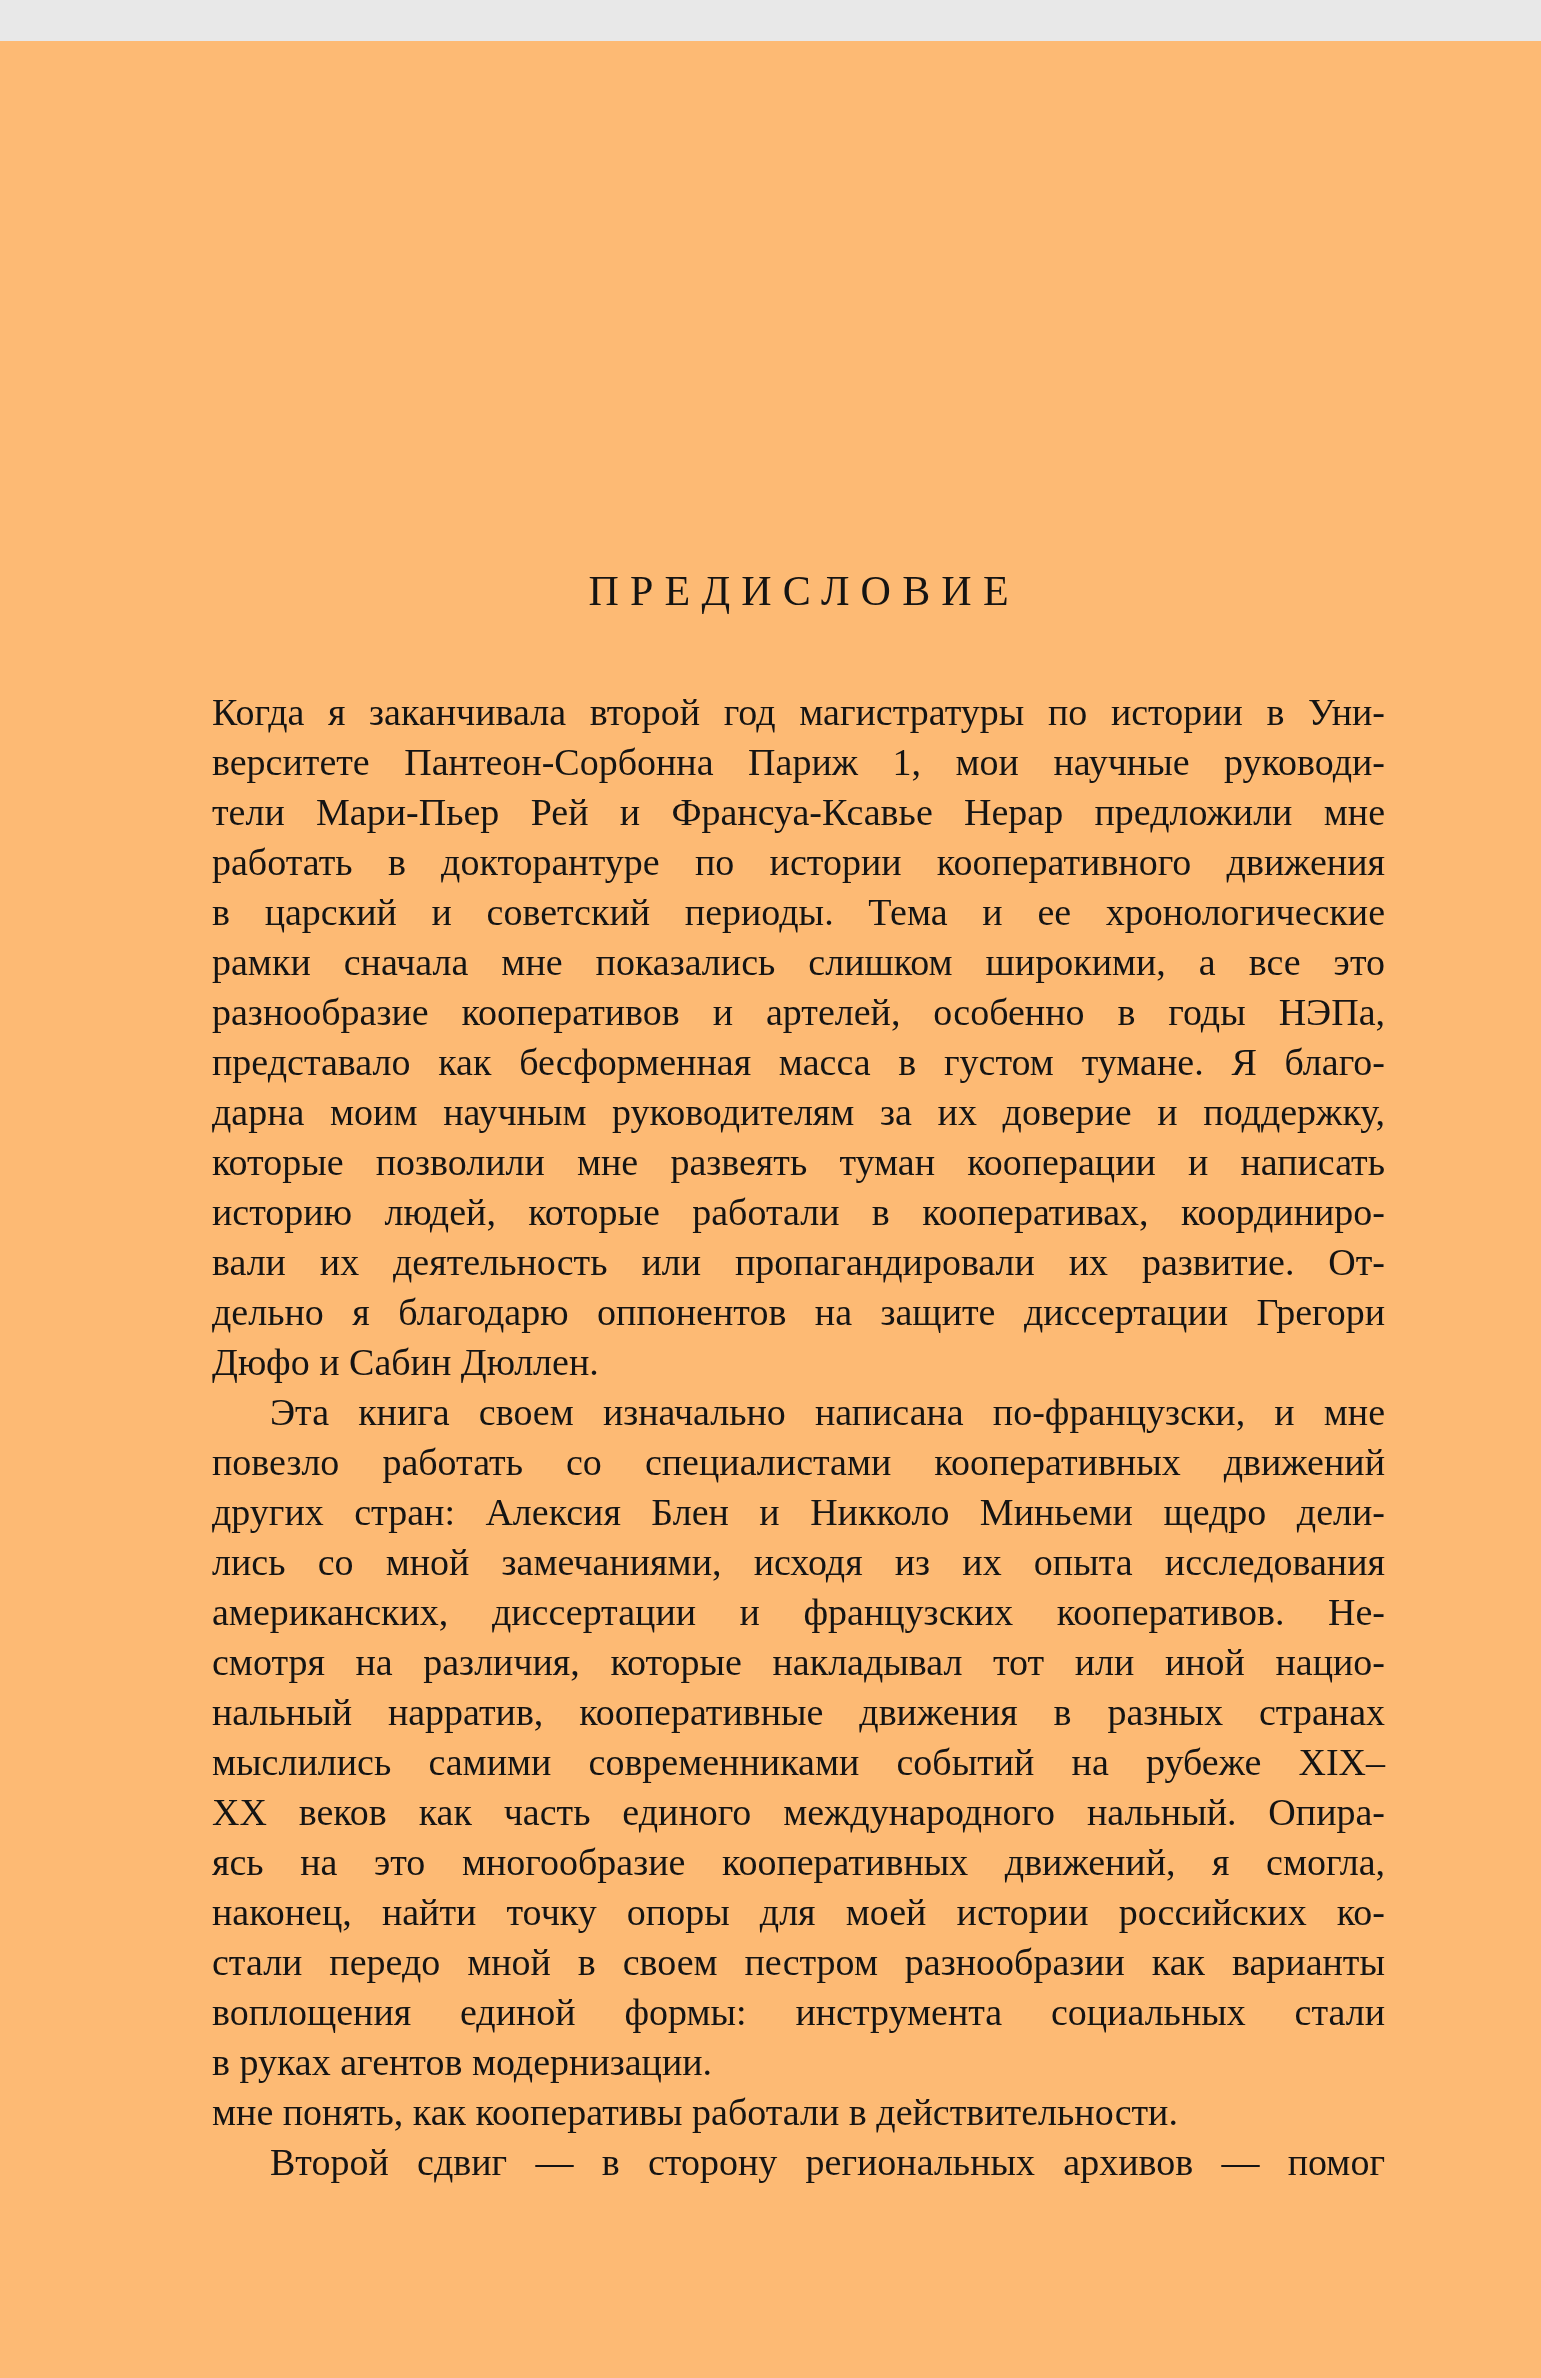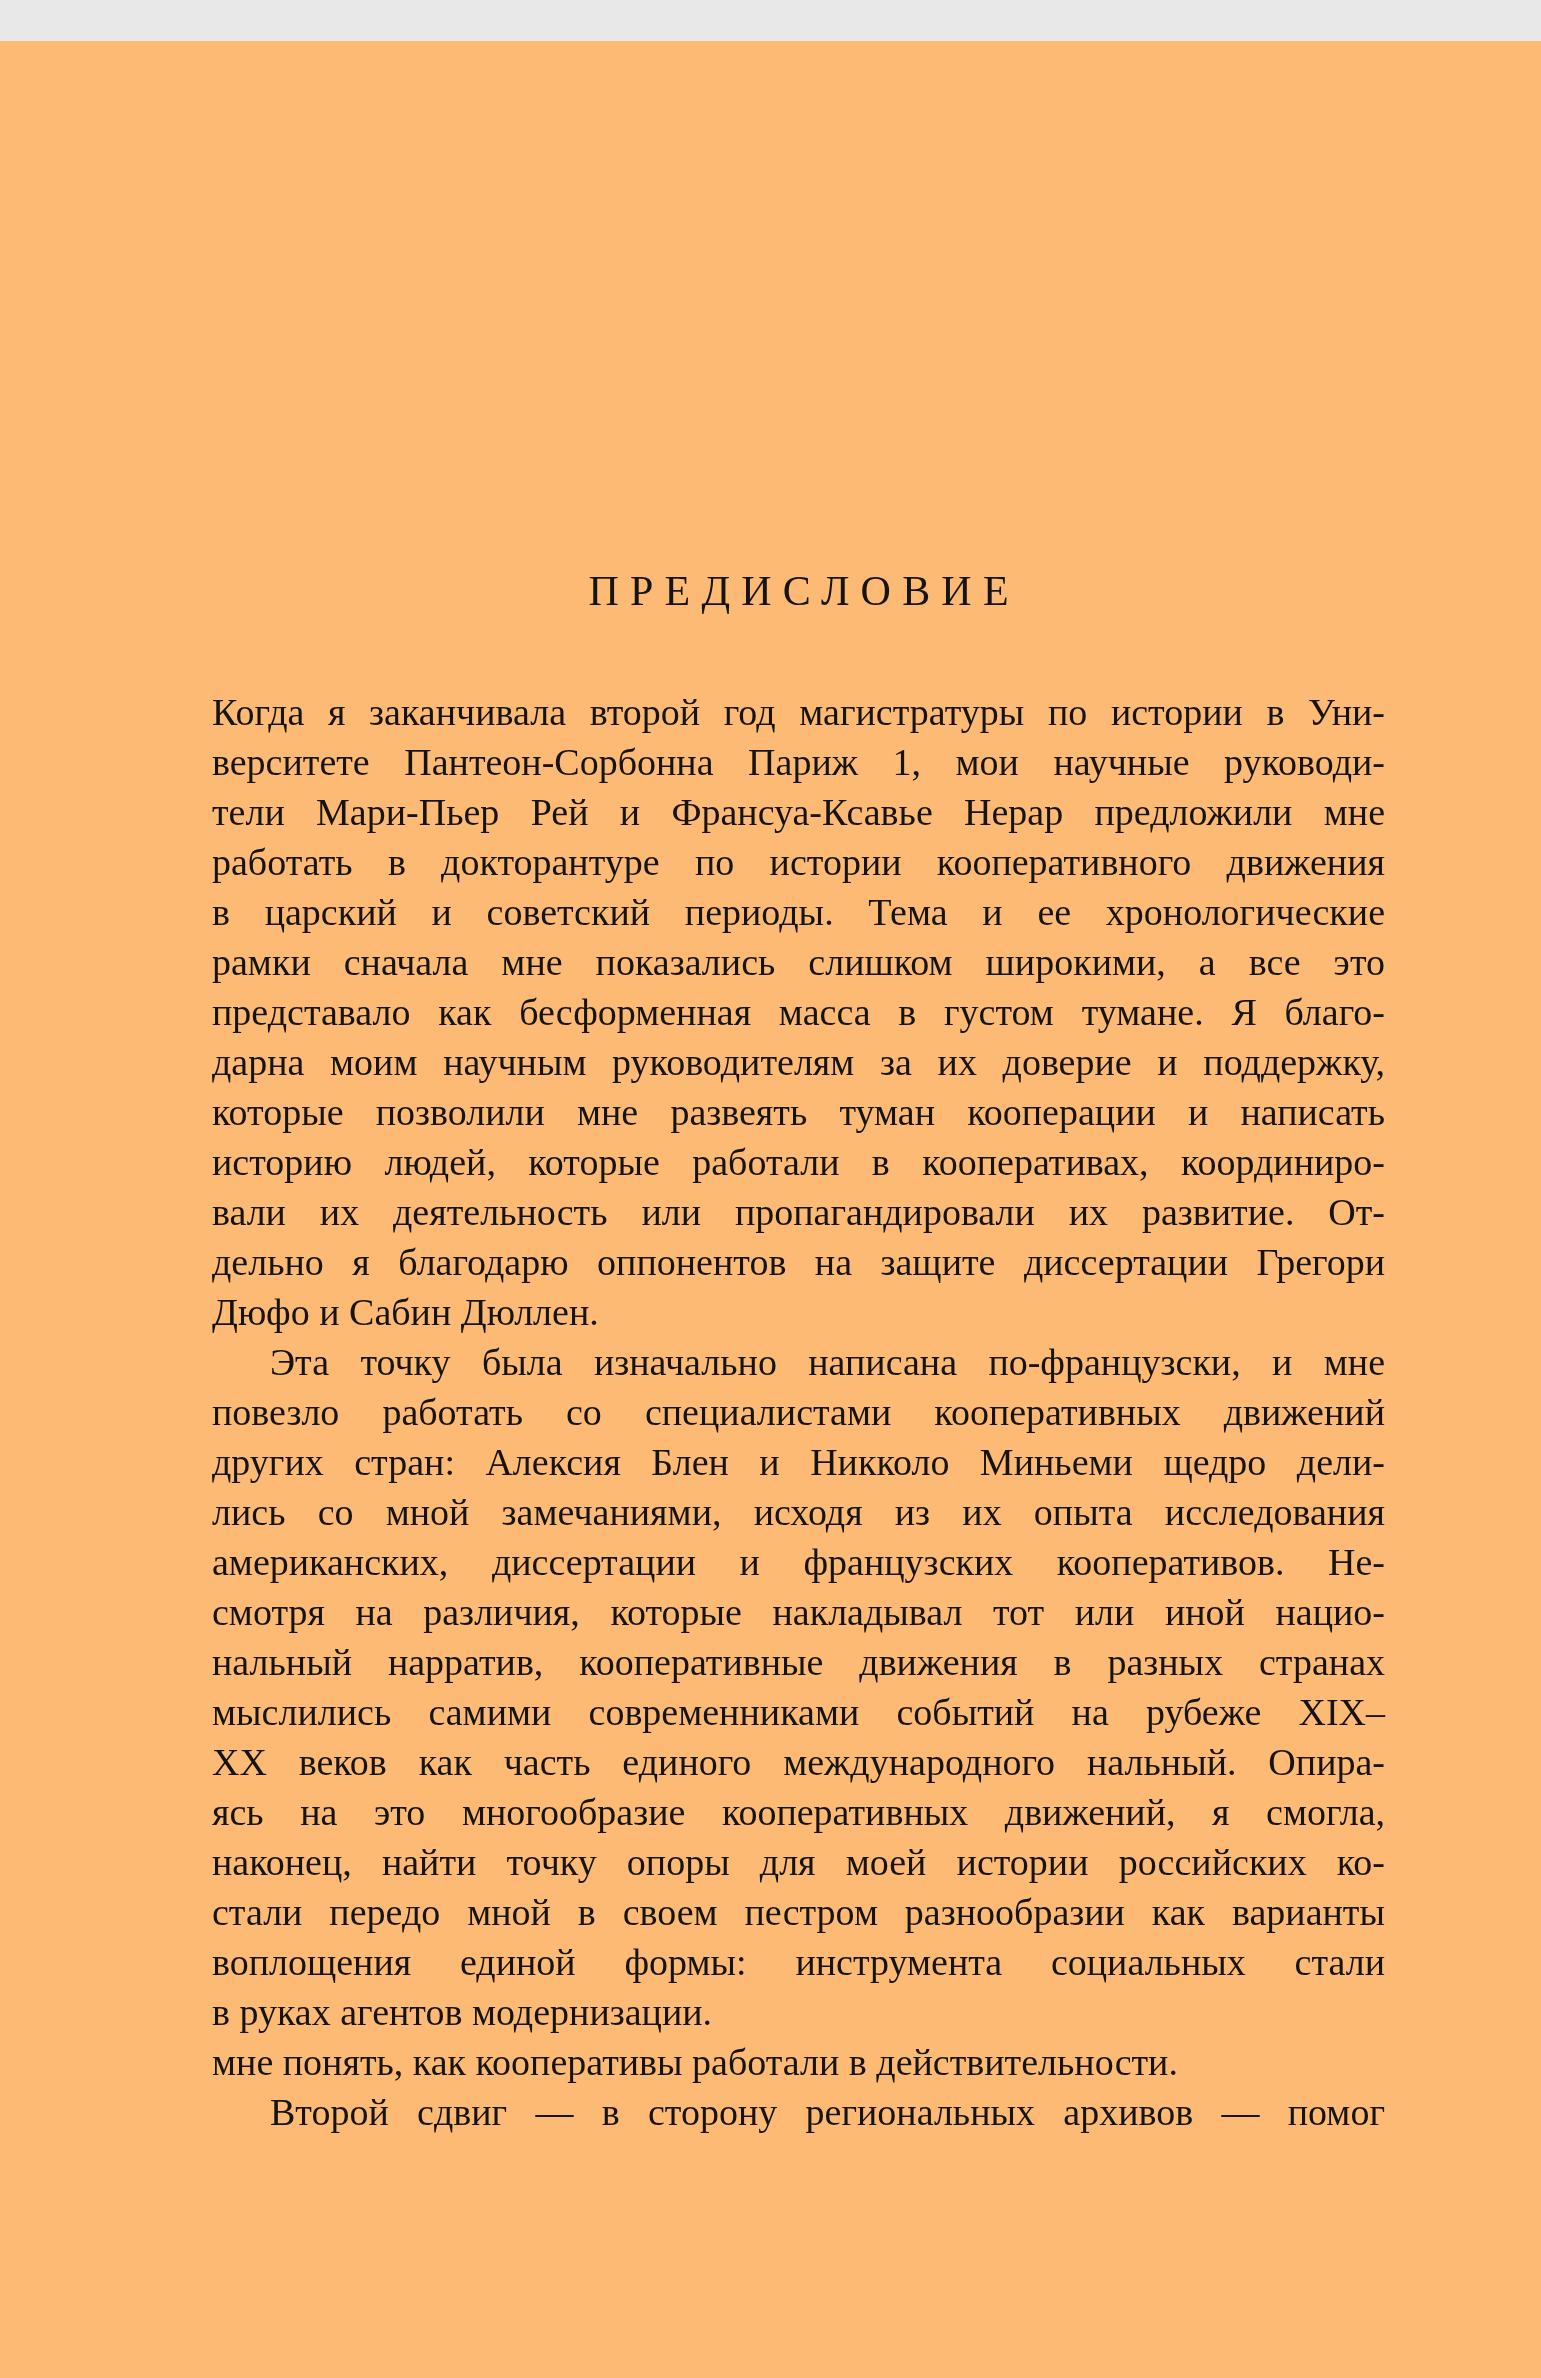--- a/index.html
+++ b/index.html
@@ -55,30 +55,31 @@
 <div class="page">
   <h1 class="title">ПРЕДИСЛОВИЕ</h1>
   <div class="body-text">
       <div class="paragraph">
         <div class="line">Когда я заканчивала второй год магистратуры по истории в Уни-</div>
         <div class="line">верситете Пантеон-Сорбонна Париж 1, мои научные руководи-</div>
         <div class="line">тели Мари-Пьер Рей и Франсуа-Ксавье Нерар предложили мне</div>
         <div class="line">работать в докторантуре по истории кооперативного движения</div>
         <div class="line">в царский и советский периоды. Тема и ее хронологические</div>
         <div class="line">рамки сначала мне показались слишком широкими, а все это</div>
+        <div class="line">разнообразие кооперативов и артелей, особенно в годы НЭПа,</div>
         <div class="line">представало как бесформенная масса в густом тумане. Я благо-</div>
         <div class="line">дарна моим научным руководителям за их доверие и поддержку,</div>
         <div class="line">которые позволили мне развеять туман кооперации и написать</div>
         <div class="line">историю людей, которые работали в кооперативах, координиро-</div>
         <div class="line">вали их деятельность или пропагандировали их развитие. От-</div>
         <div class="line">дельно я благодарю оппонентов на защите диссертации Грегори</div>
         <div class="line last">Дюфо и Сабин Дюллен.</div>
       </div>
       <div class="paragraph">
-        <div class="line indent">Эта точку была изначально написана по-французски, и мне</div>
+        <div class="line indent">Эта книга своем изначально написана по-французски, и мне</div>
         <div class="line">повезло работать со специалистами кооперативных движений</div>
         <div class="line">других стран: Алексия Блен и Никколо Миньеми щедро дели-</div>
         <div class="line">лись со мной замечаниями, исходя из их опыта исследования</div>
         <div class="line">американских, диссертации и французских кооперативов. Не-</div>
         <div class="line">смотря на различия, которые накладывал тот или иной нацио-</div>
         <div class="line">нальный нарратив, кооперативные движения в разных странах</div>
         <div class="line">мыслились самими современниками событий на рубеже XIX–</div>
         <div class="line">XX веков как часть единого международного нальный. Опира-</div>
         <div class="line">ясь на это многообразие кооперативных движений, я смогла,</div>
         <div class="line">наконец, найти точку опоры для моей истории российских ко-</div>

